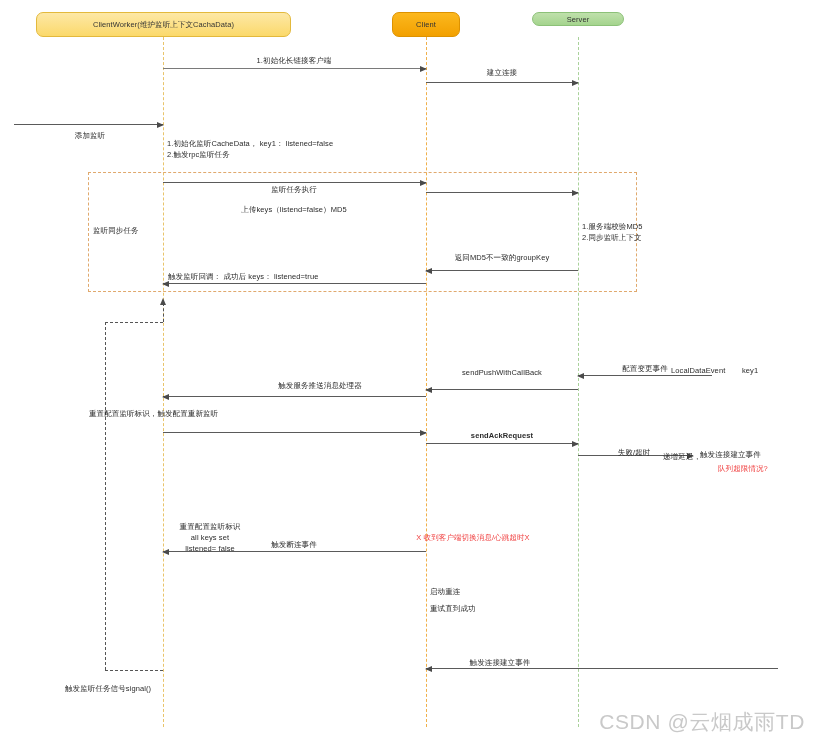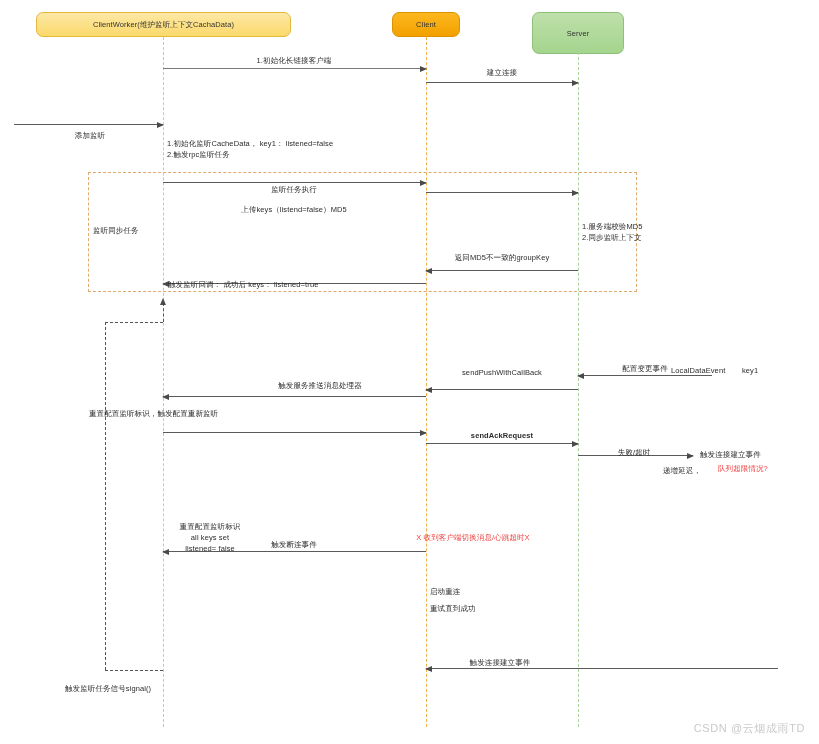--- a/index.html
+++ b/index.html
@@ -37,21 +37,21 @@
     left: 36px; top: 12px; width: 255px; height: 25px;
     background: linear-gradient(to bottom, #fde8a6 0%, #fbd96b 100%);
     border: 1px solid #e3b93c;
   }
   .actor-client {
     left: 392px; top: 12px; width: 68px; height: 25px;
     background: linear-gradient(to bottom, #fcb81e 0%, #f2a000 100%);
     border: 1px solid #dd9200;
   }
   .actor-server {
-    left: 532px; top: 12px; width: 92px; height: 42px;
+    left: 532px; top: 12px; width: 92px; height: 14px;
     background: linear-gradient(to bottom, #bfe0ab 0%, #a4d48d 100%);
     border: 1px solid #8cc178;
   }
 
   
   .lifeline {
     position: absolute;
     width: 0;
     border-left: 1px dashed;
     top: 37px;
@@ -119,21 +119,21 @@
     border-left: 3.5px solid transparent;
     border-right: 3.5px solid transparent;
     border-bottom: 7px solid #4a4a4a;
   }
 
   
   .watermark {
     position: absolute;
     right: 14px;
     bottom: 8px;
-    font-size: 11px;
+    font-size: 21px;
     color: #c9c9c9;
     letter-spacing: 0.6px;
     white-space: pre;
   }
 </style>
 </head>
 <body>
 
 <div id="canvas">
 
@@ -187,21 +187,21 @@
 2.同步监听上下文</div>
 
   <div class="arrow to-left" style="left:426px; top:270px; width:152px;">
     <span class="head"></span>
   </div>
   <div class="lbl center" style="left:502px; top:253px;">返回MD5不一致的groupKey</div>
 
   <div class="arrow to-left" style="left:163px; top:283px; width:263px;">
     <span class="head"></span>
   </div>
-  <div class="lbl" style="left:168px; top:272px;margin-top:8px;">触发监听回调： 成功后 keys： listened=true</div>
+  <div class="lbl" style="left:168px; top:272px;">触发监听回调： 成功后 keys： listened=true</div>
 
   <div class="loop-vert" style="left:105px; top:322px; height:348px;"></div>
   <div class="loop-stub" style="left:105px; top:322px; width:58px;"></div>
   <div class="loop-stub" style="left:105px; top:670px; width:58px;"></div>
   <div class="loop-vert" style="left:163px; top:303px; height:19px;"></div>
   <div class="loop-head" style="left:159.5px; top:298px;"></div>
 
   <div class="arrow to-left" style="left:426px; top:389px; width:152px;">
     <span class="head"></span>
   </div>
@@ -229,21 +229,21 @@
     <span class="head"></span>
   </div>
   <div class="lbl center" style="left:502px; top:431px;font-weight:bold;">sendAckRequest</div>
 
   <div class="arrow to-right" style="left:578px; top:455px; width:115px;">
     <span class="head"></span>
   </div>
   <div class="lbl center" style="left:634px; top:448px;">失败/超时</div>
   <div class="lbl" style="left:700px; top:450px;">触发连接建立事件</div>
 
-  <div class="lbl" style="left:663px; top:466px;">递增延迟，</div>
+  <div class="lbl" style="left:663px; top:452px;">递增延迟，</div>
   <div class="lbl red" style="left:698px; top:464px;">队列超限情况?</div>
 
   <div class="lbl multiline" style="left:166px; top:522px; text-align:center; width:88px;">重置配置监听标识
 all keys set
 listened= false</div>
 
   <div class="lbl red center" style="left:453px; top:533px;">X 收到客户端切换消息/心跳超时X</div>
 
   <div class="arrow to-left" style="left:163px; top:551px; width:263px;">
     <span class="head"></span>

